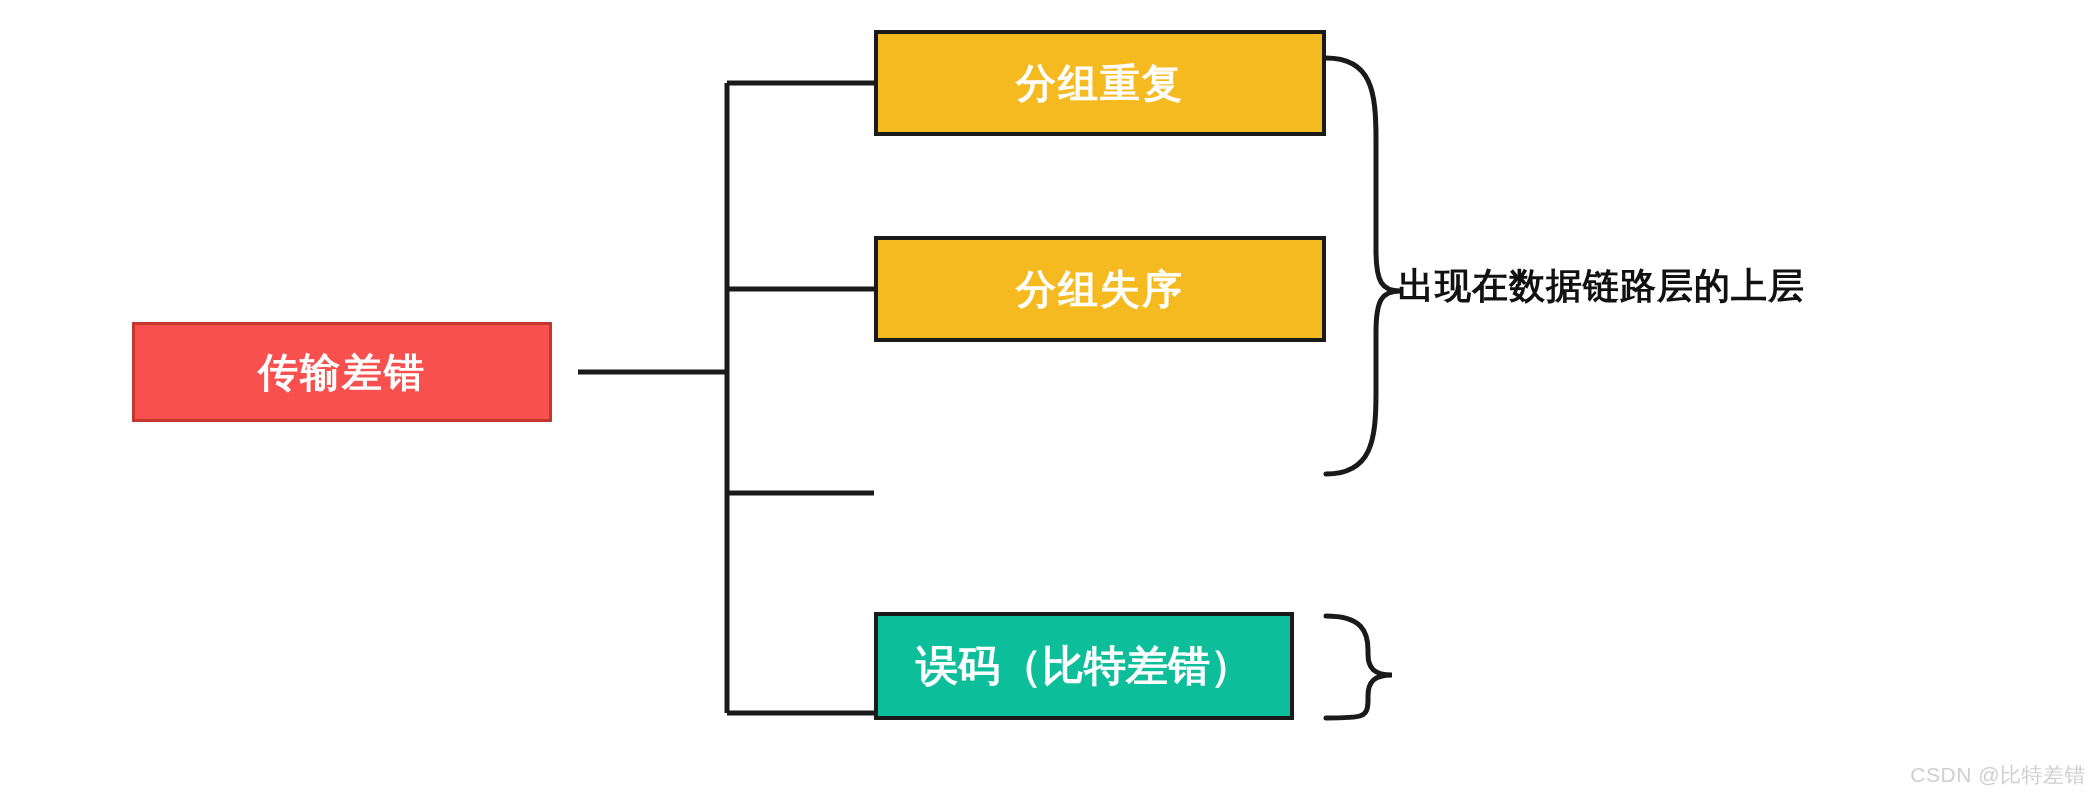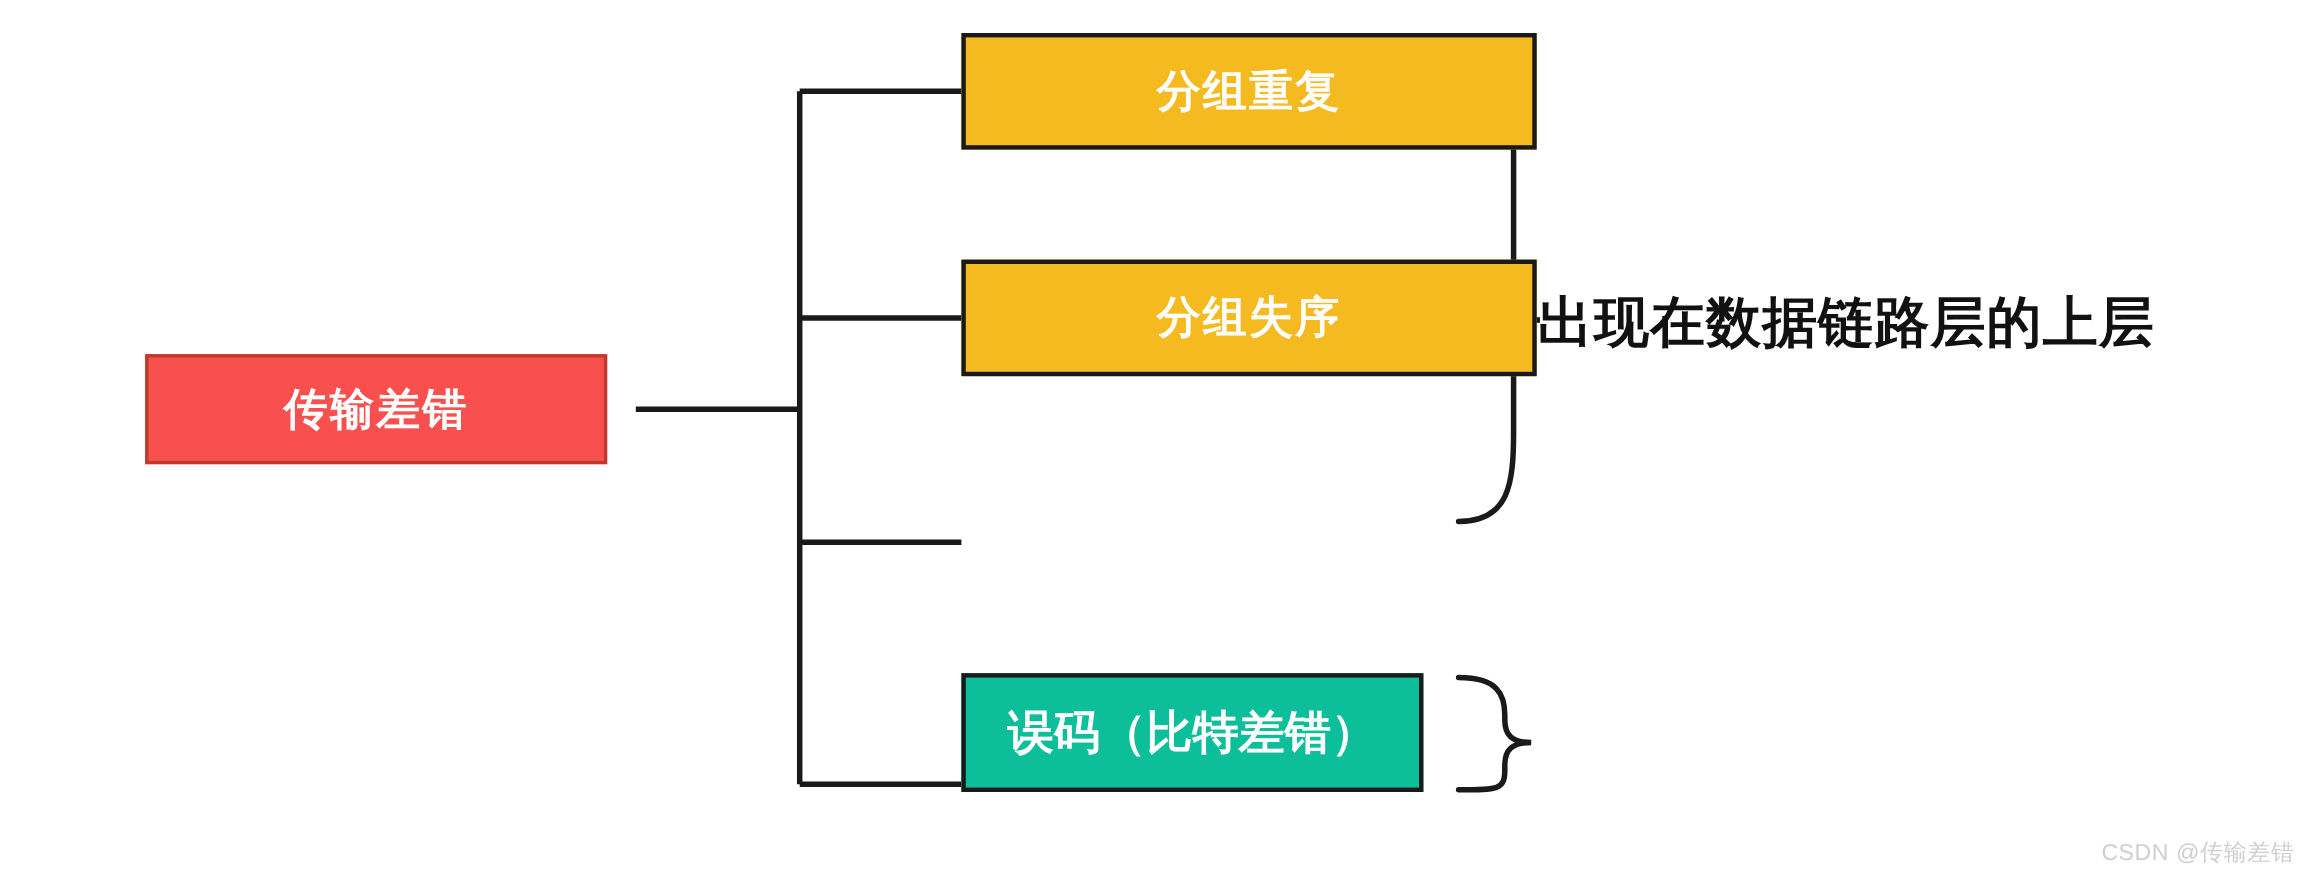--- a/index.html
+++ b/index.html
@@ -42,21 +42,21 @@
     width: 420px;
     height: 100px;
     background: #F7504E;
     border-color: #C0392B;
     border-width: 3px;
     font-size: 40px;
   }
 
   .node-branch {
     left: 874px;
-    width: 523px;
+    width: 452px;
     height: 106px;
     background: #F5BA20;
     font-size: 40px;
   }
   .node-b1 { top: 30px; }
   .node-b2 { top: 236px; text-align: right; }
   .node-b3 { top: 440px; }
 
   .node-leaf {
     left: 874px;
@@ -74,21 +74,21 @@
     left: 0;
     top: 0;
     width: 2100px;
     height: 797px;
     pointer-events: none;
   }
 
   
   .annotation {
     position: absolute;
-    font-size: 50px;
+    font-size: 36px;
     font-weight: bold;
     color: #111111;
     white-space: nowrap;
     letter-spacing: 1px;
     line-height: 1;
   }
   .ann-upper { left: 1398px; top: 268px; }
   .ann-lower { left: 1398px; top: 648px; }
 
   
@@ -150,15 +150,15 @@
   <div class="node node-branch node-b2">
     <span class="node-label">分组失序</span>
   </div>
 
   <div class="node node-leaf">
     <span class="node-label">误码（比特差错）</span>
   </div>
 
   <div class="annotation ann-upper">出现在数据链路层的上层</div>
 
-  <div class="watermark">CSDN @传输差错</div>
+  <div class="watermark">CSDN @比特差错</div>
 
 </div>
 
 </body></html>

